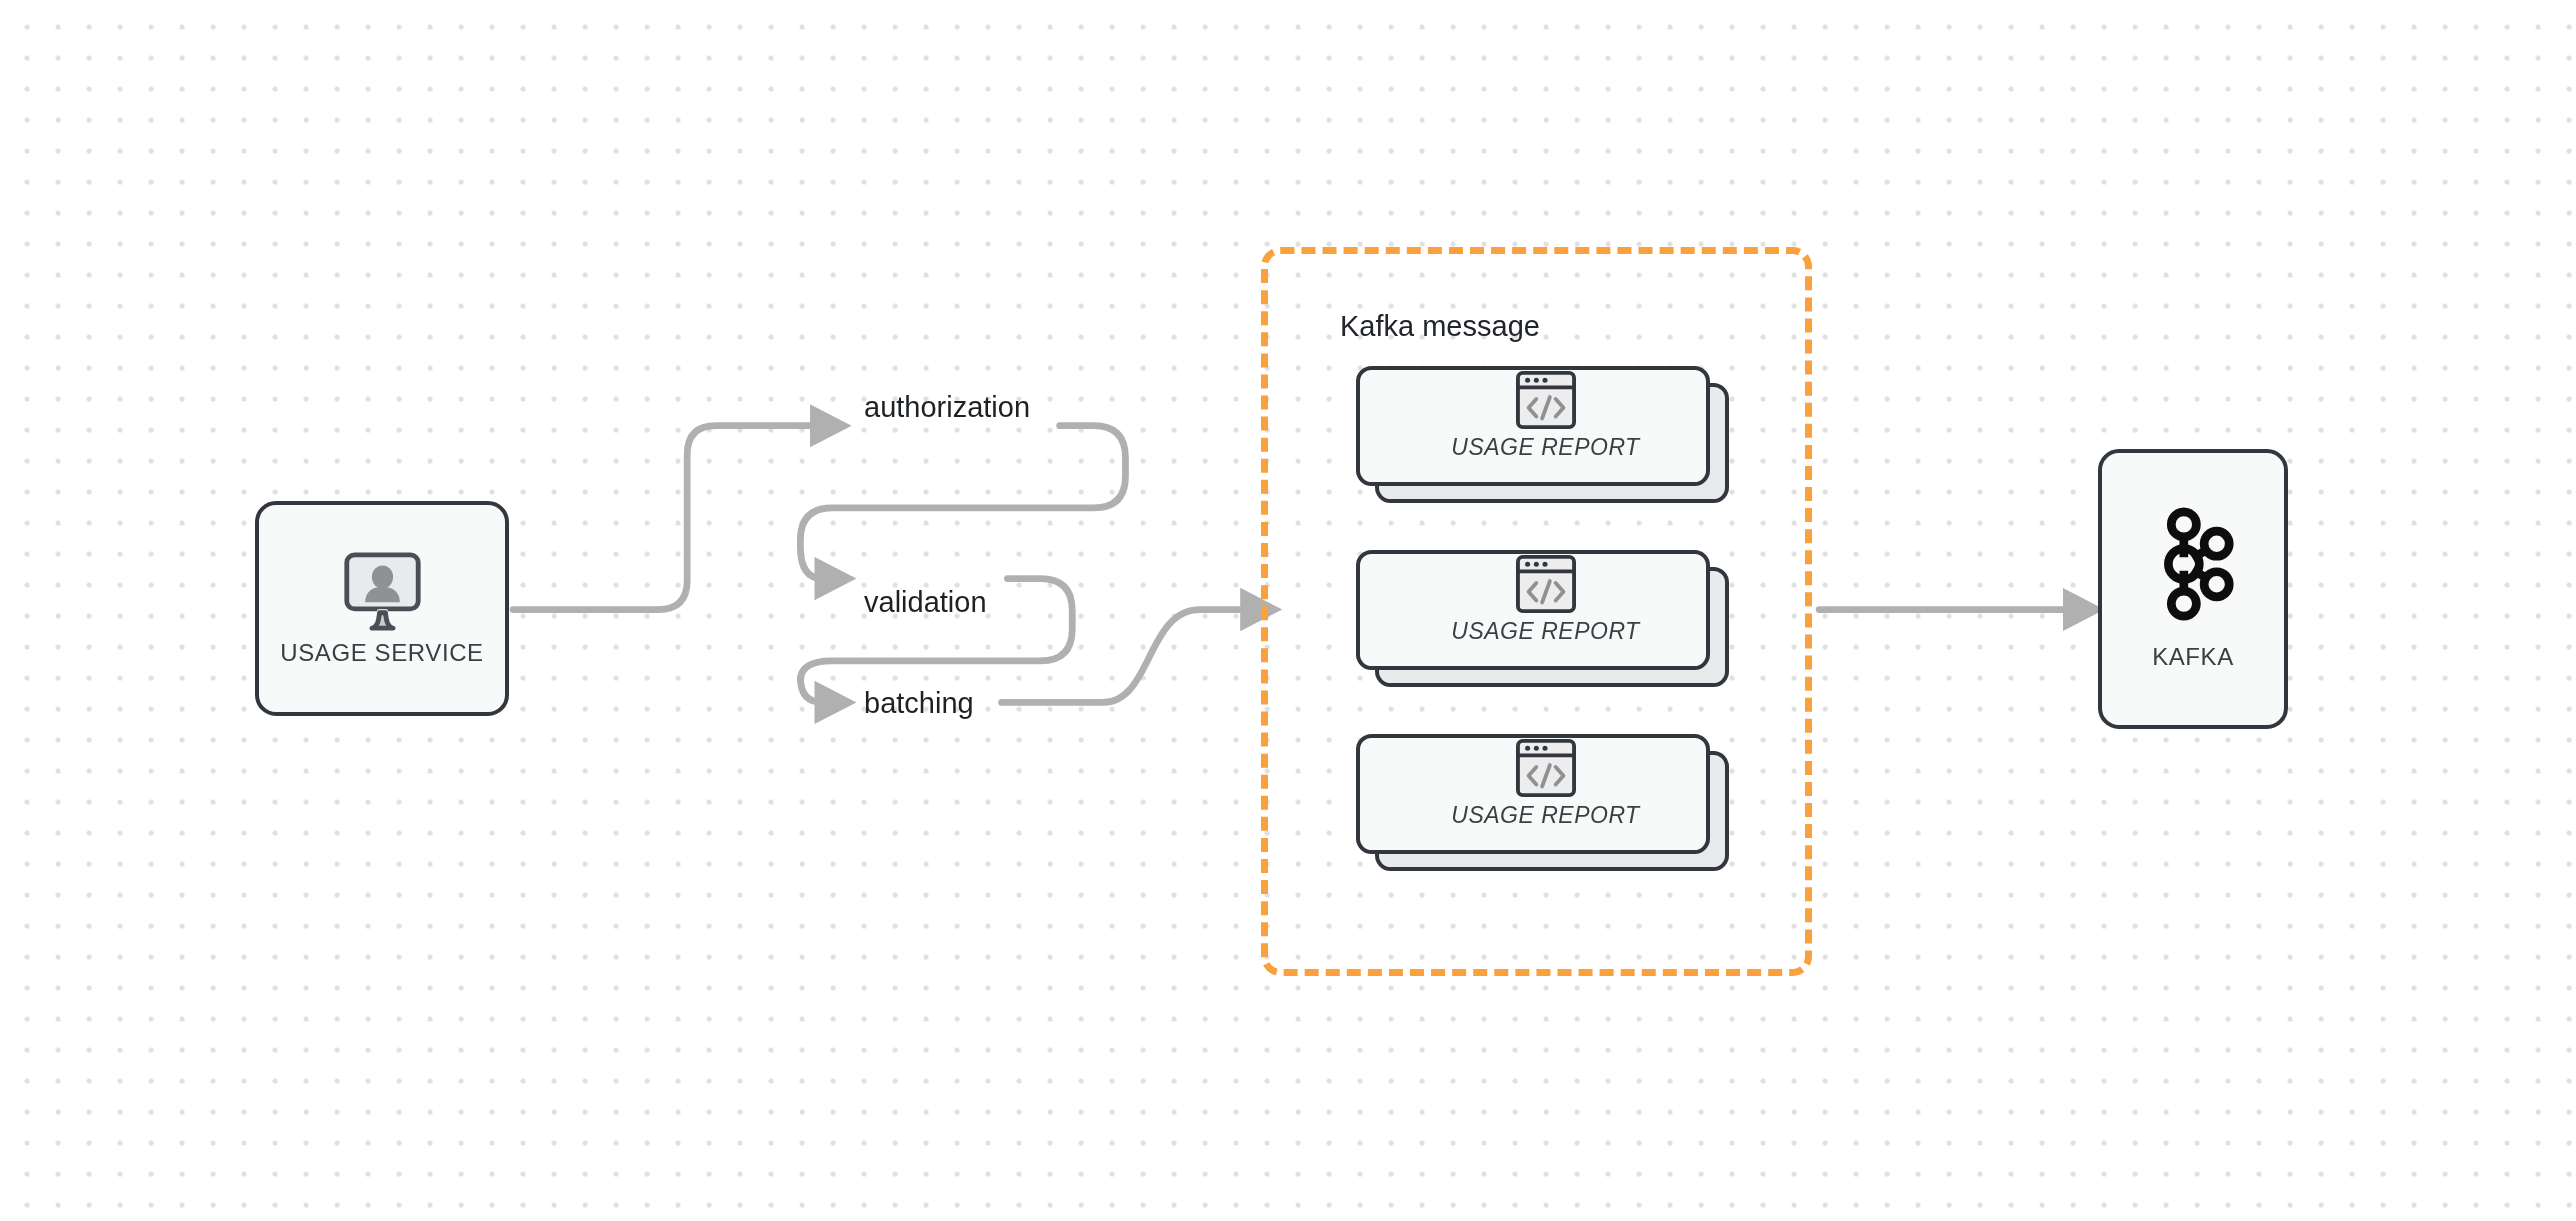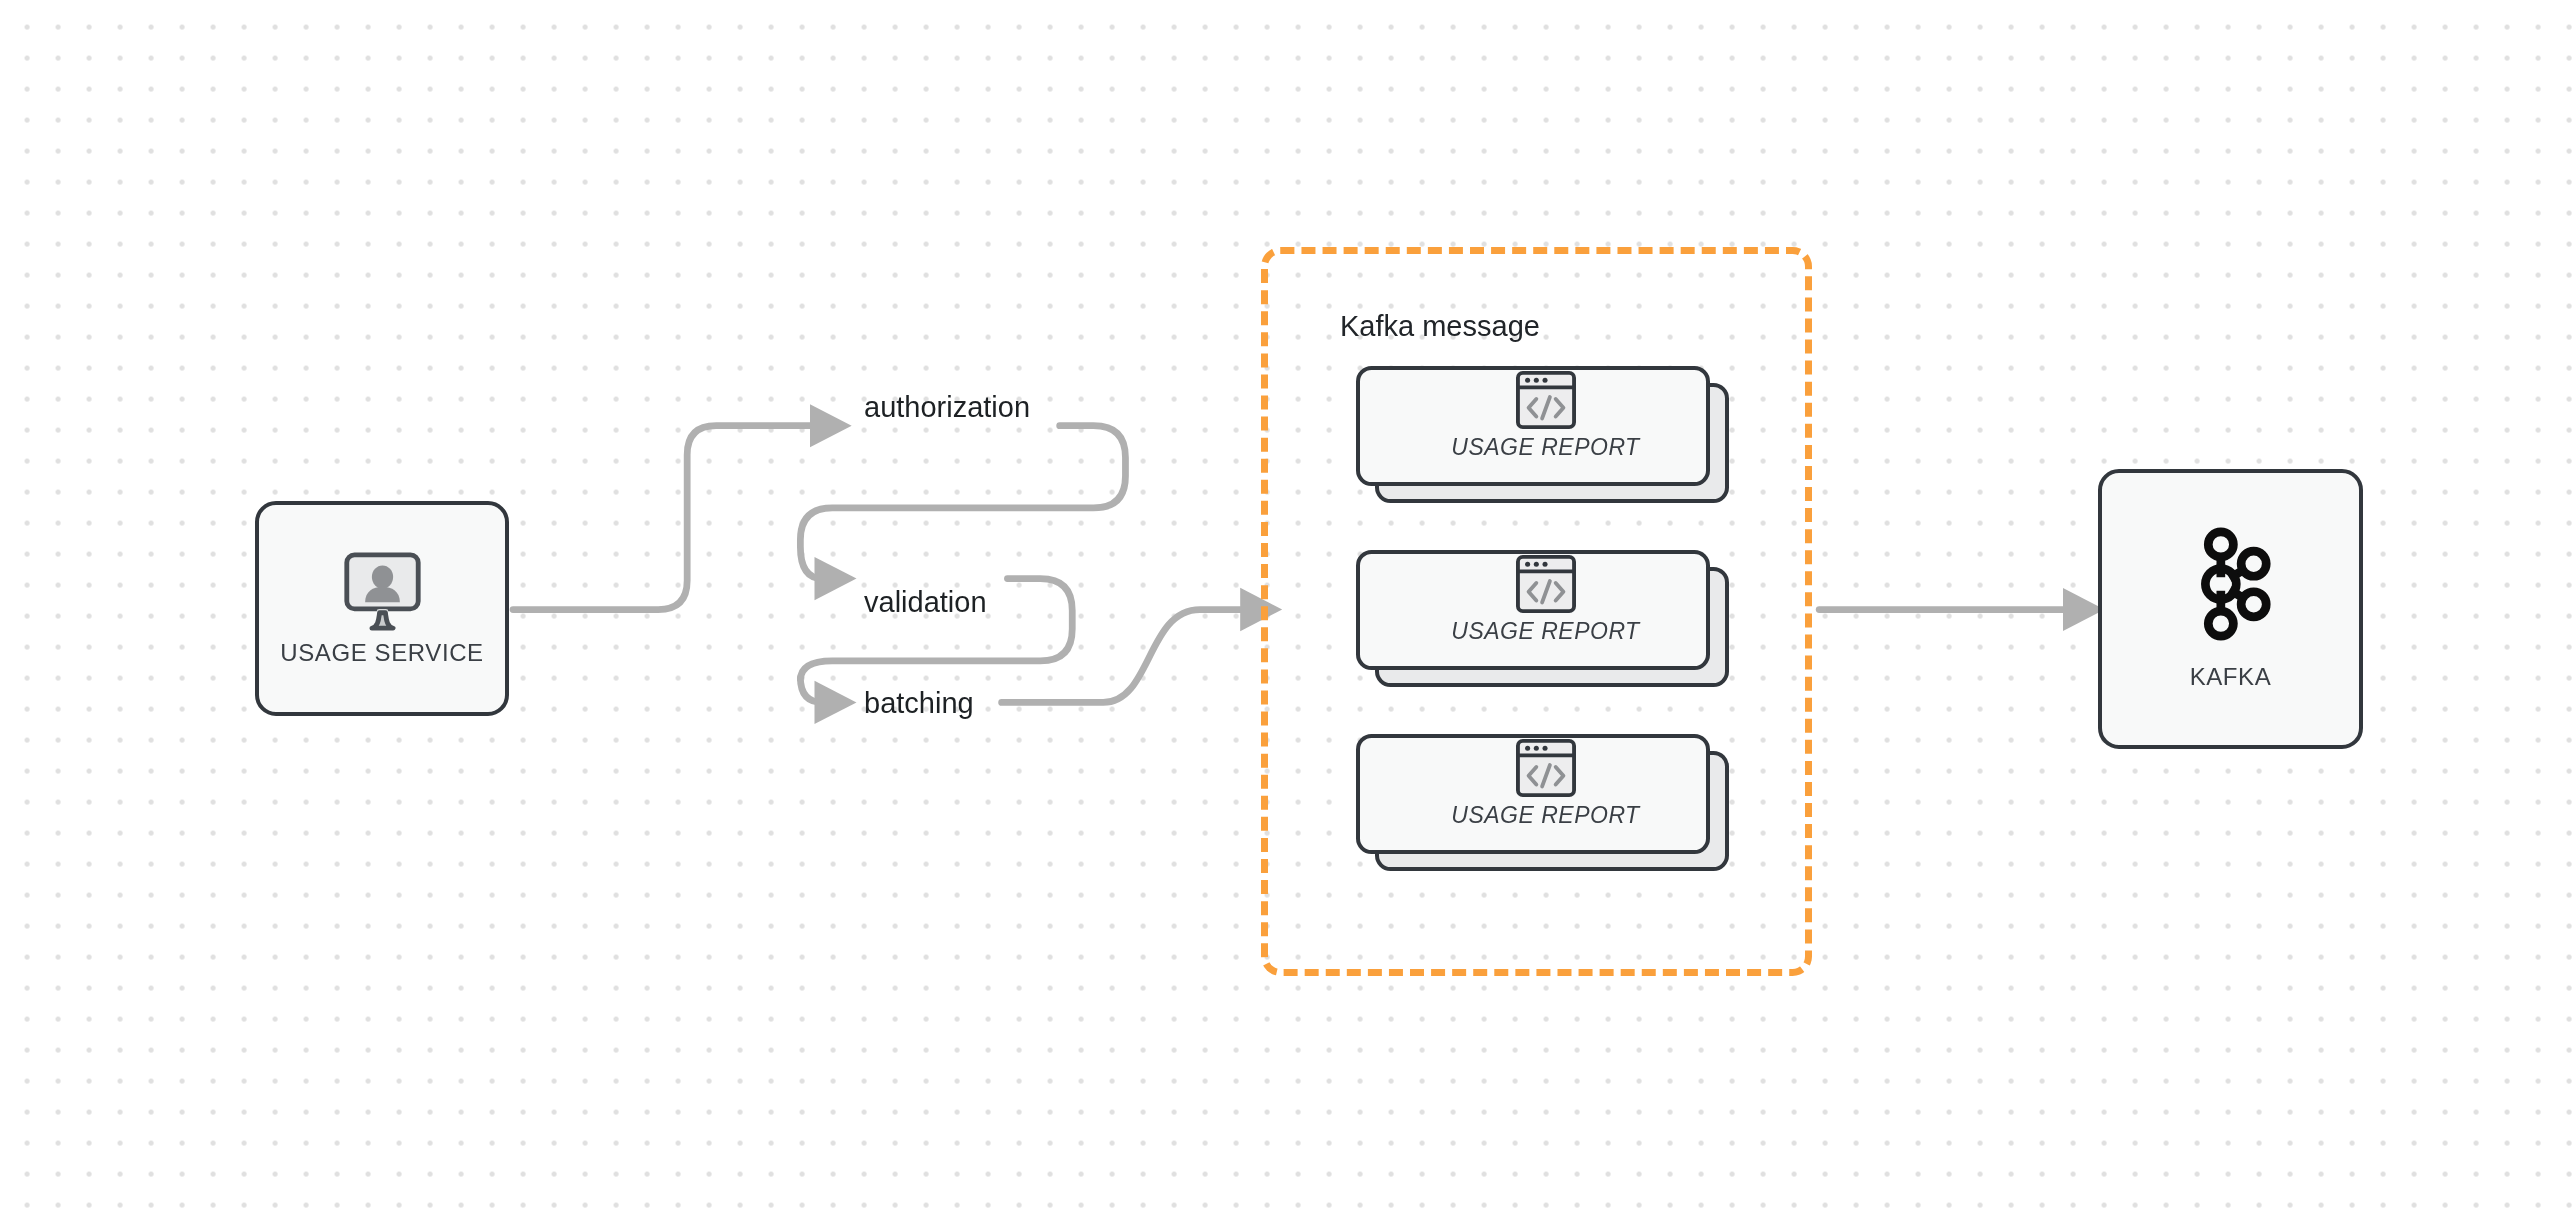--- a/index.html
+++ b/index.html
@@ -56,22 +56,22 @@
     left: 255px;
     top: 501px;
     width: 254px;
     height: 215px;
   }
   #usage-service .node-label { margin-top: 1px; }
 
   
   #kafka-node {
     left: 2098px;
-    top: 469px;
-    width: 265px;
+    top: 449px;
+    width: 190px;
     height: 280px;
   }
   #kafka-node .node-label { margin-top: 17.4px; }
 
   
   #kafka-group {
     position: absolute;
     left: 1261px;
     top: 247px;
     width: 551px;

